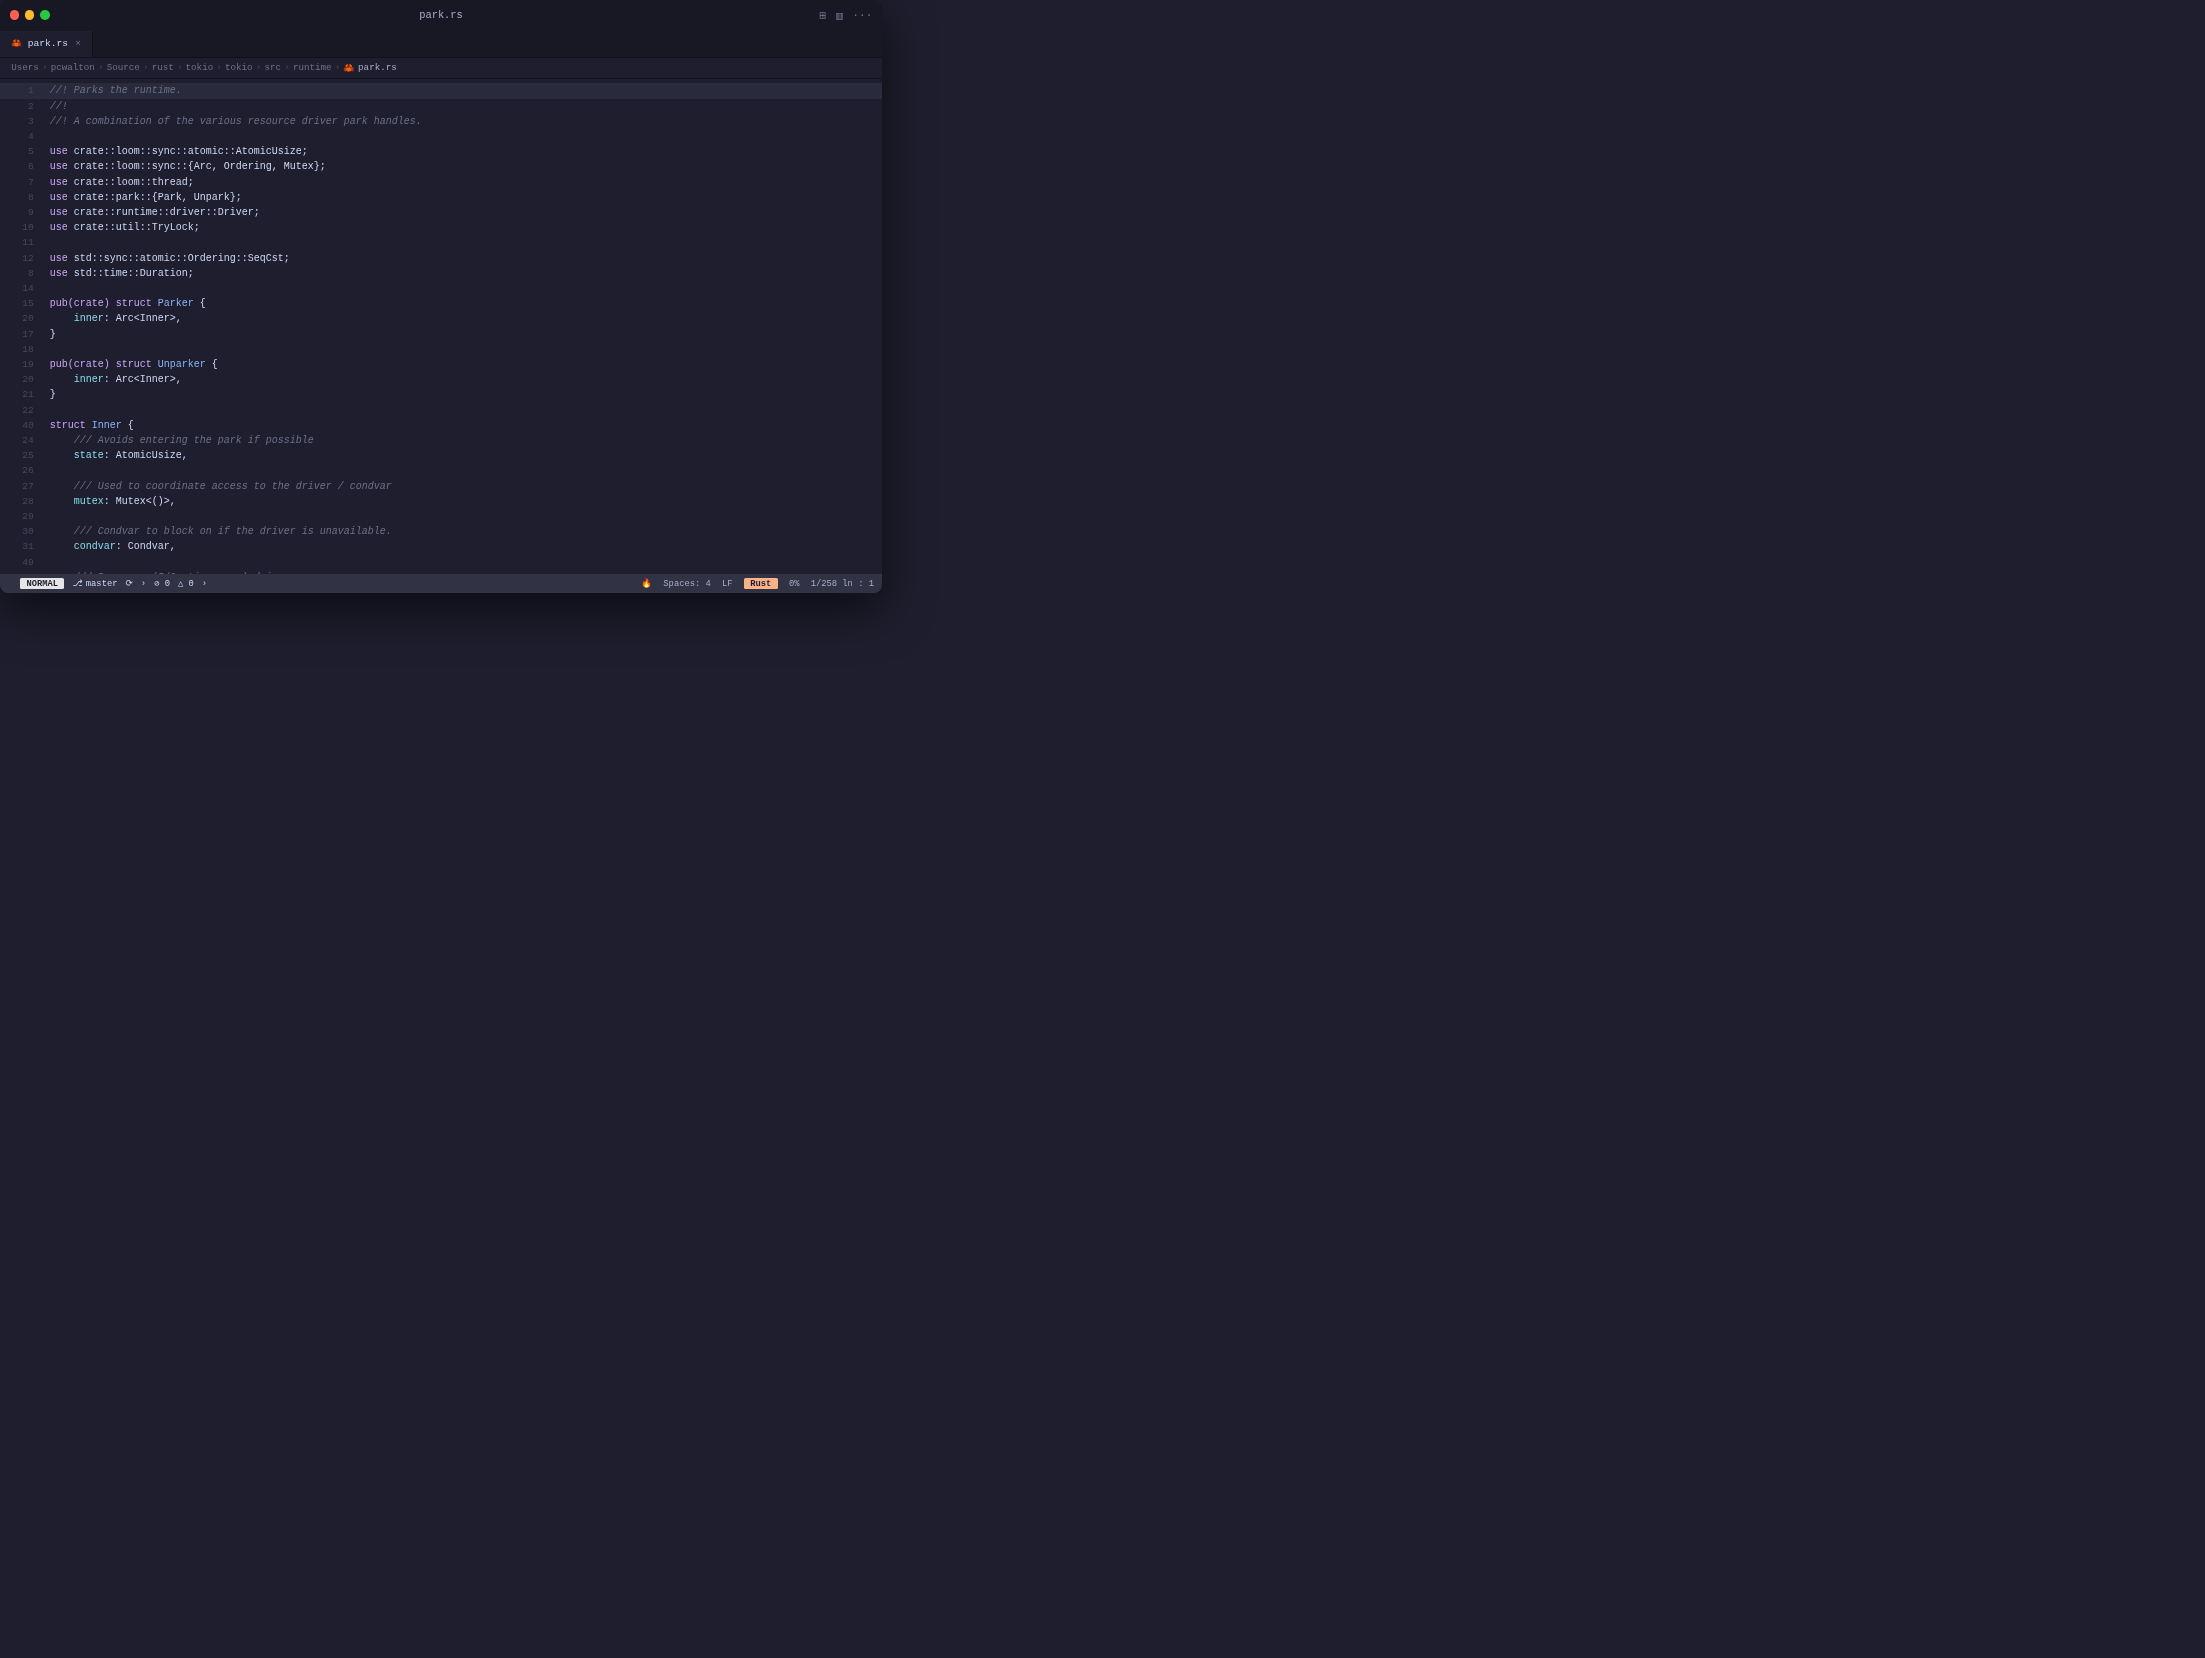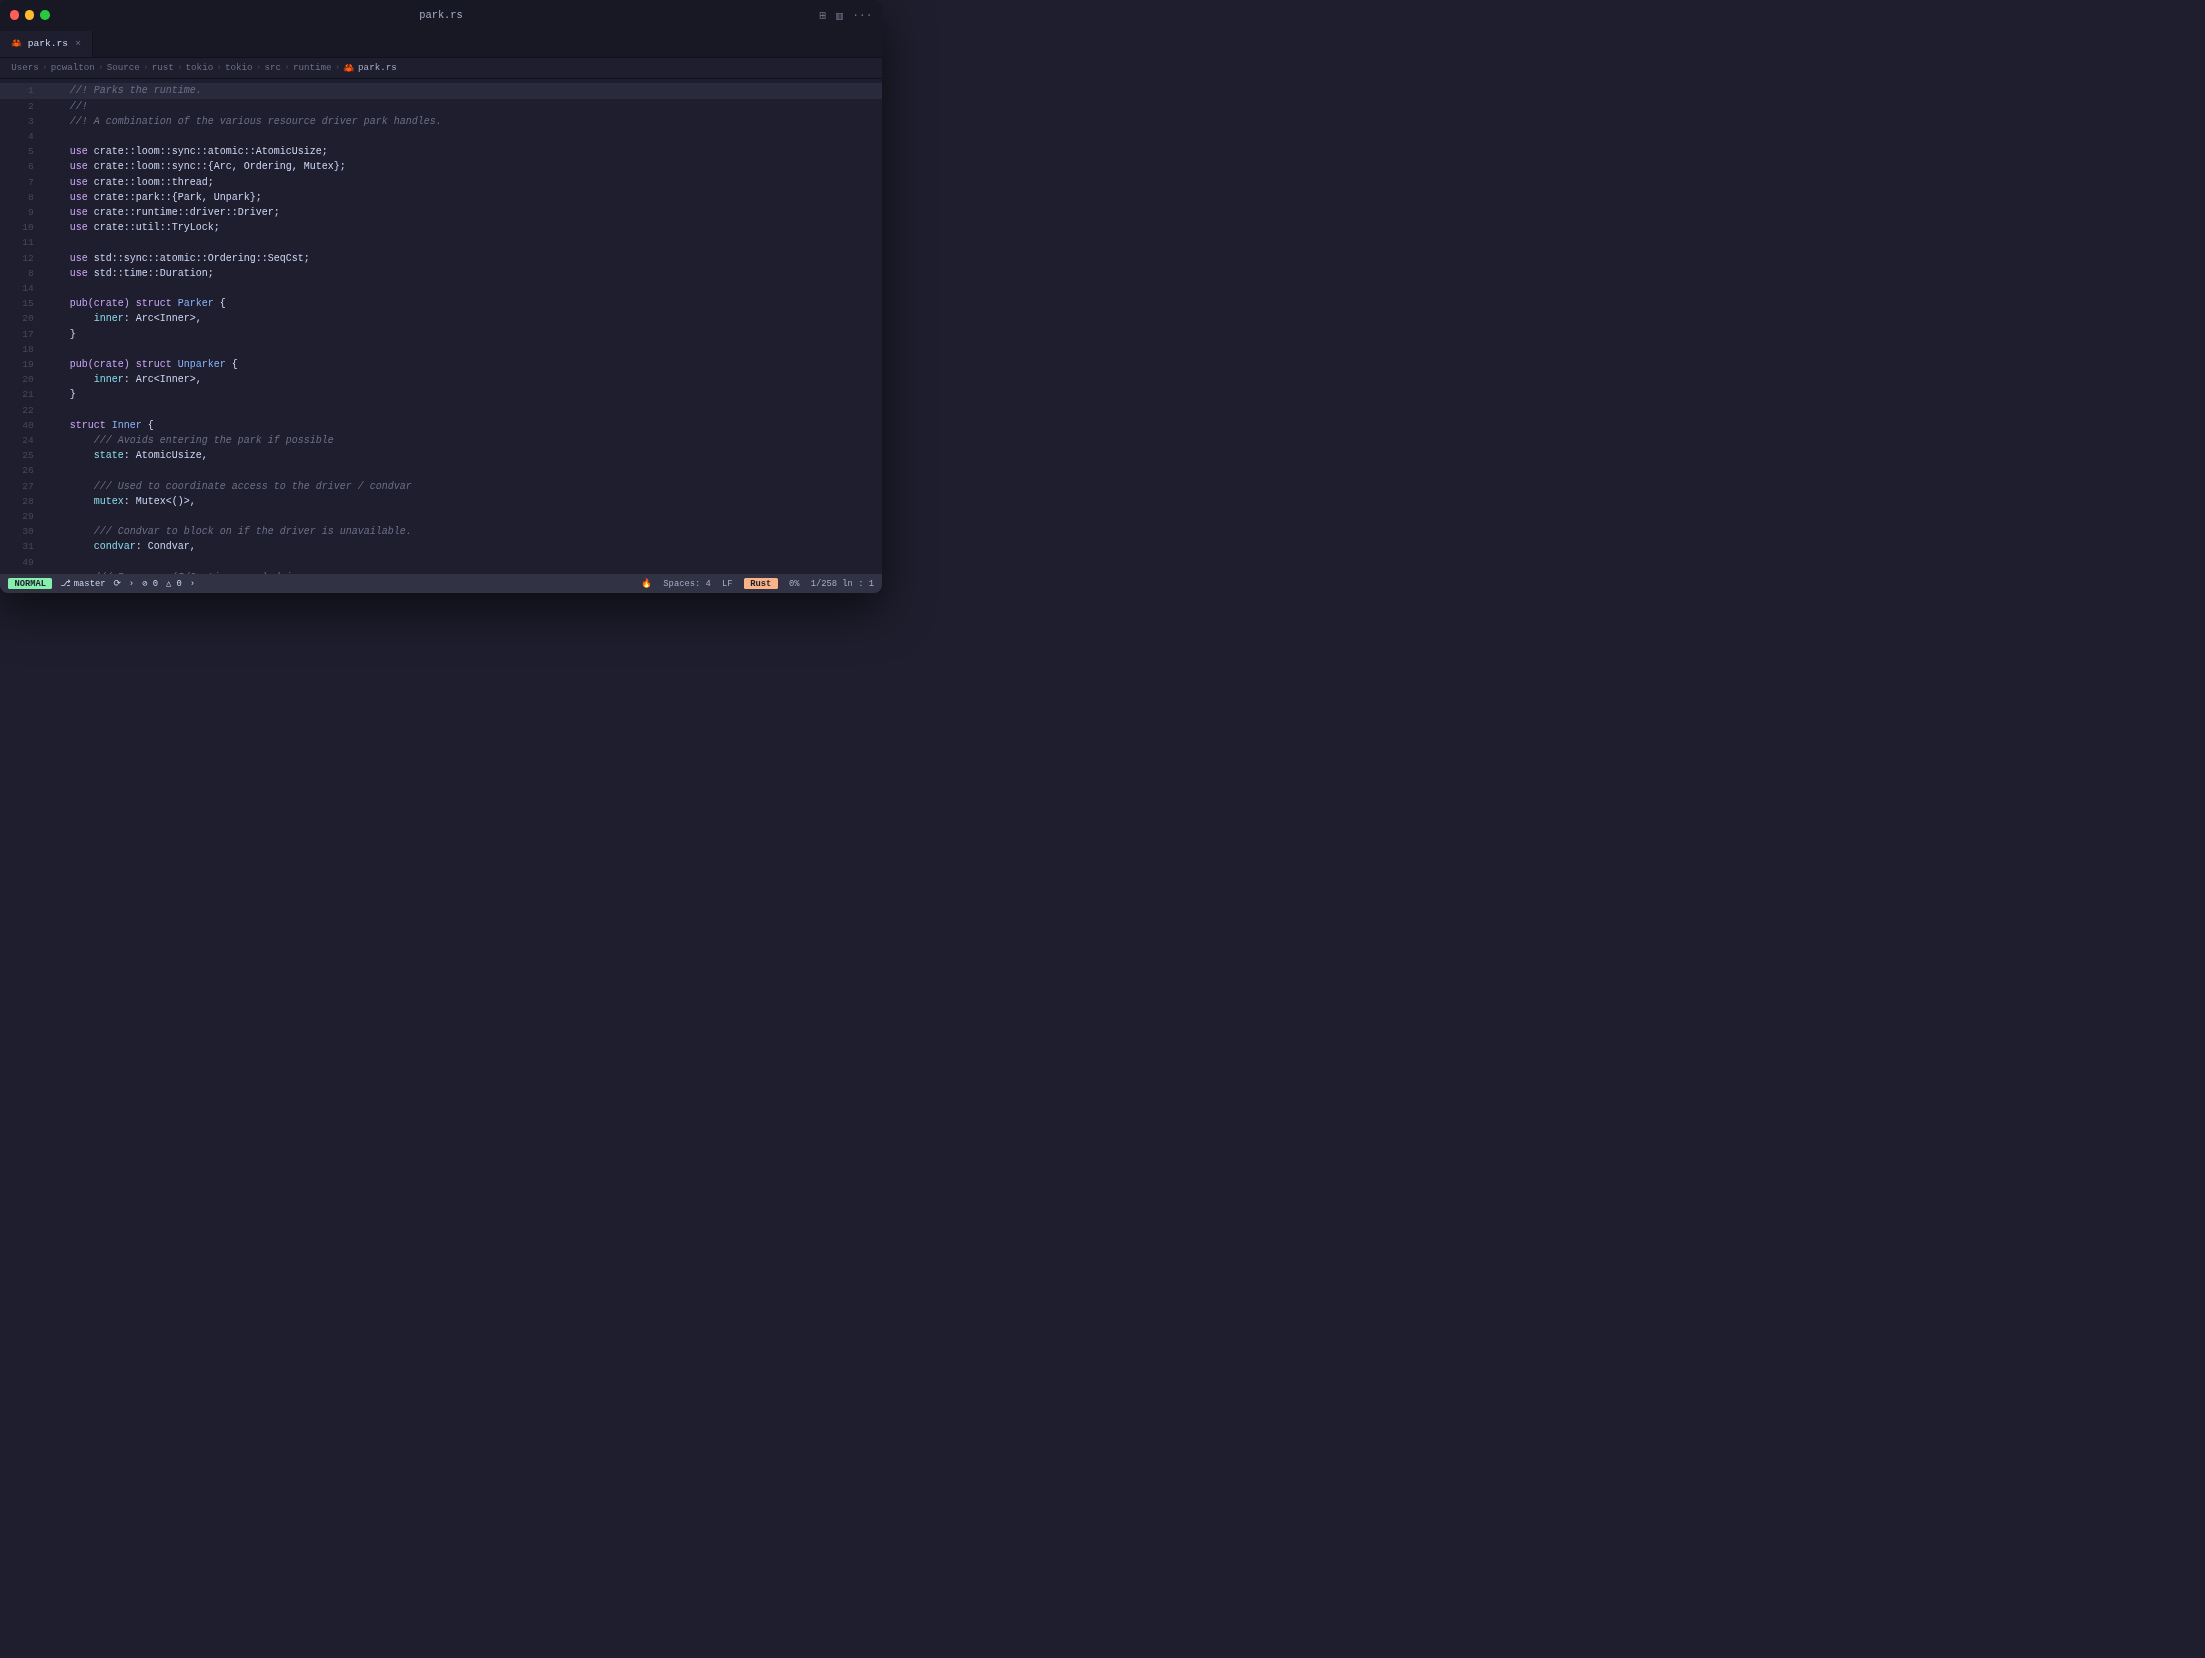--- a/index.html
+++ b/index.html
@@ -156,21 +156,20 @@
       color: #45475a;
       min-width: 22.5px;
       text-align: right;
       margin-right: 16px;
       user-select: none;
       font-size: 9.6px;
     }
 
     .line-content {
       font-size: 10px;
-      margin-left: 20px;
     }
 
     
     .c-comment { color: #6c7086; font-style: italic; }
     .c-keyword { color: #cba6f7; }
     .c-type { color: #89b4fa; }
     .c-field { color: #89dceb; }
     .c-punct { color: #cdd6f4; }
 
     
@@ -180,26 +179,27 @@
       display: flex;
       align-items: center;
       padding: 0 8px;
       font-size: 8.8px;
       color: #cdd6f4;
       gap: 8px;
       flex-shrink: 0;
     }
 
     .status-mode {
-      background: #86efac;
+      background: #e5e5e5;
       color: #1e1e2e;
       padding: 0.8px 6.4px;
       border-radius: 1.6px;
       font-weight: bold;
       font-size: 8.8px;
+      margin-left: 12px;
     }
 
     .status-branch {
       display: flex;
       align-items: center;
       gap: 3.2px;
       color: #cdd6f4;
     }
 
     .status-right {

